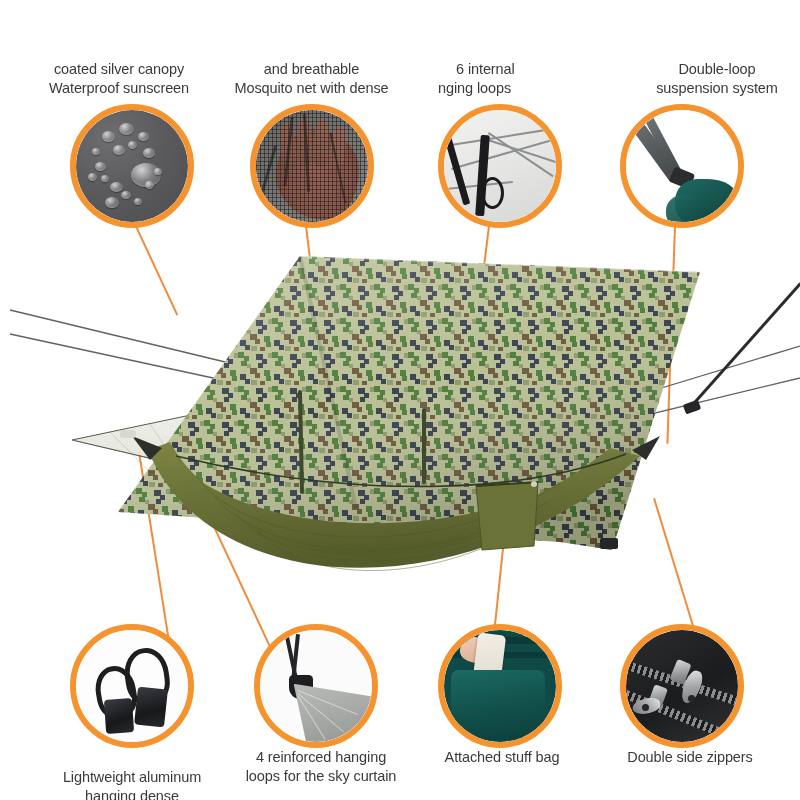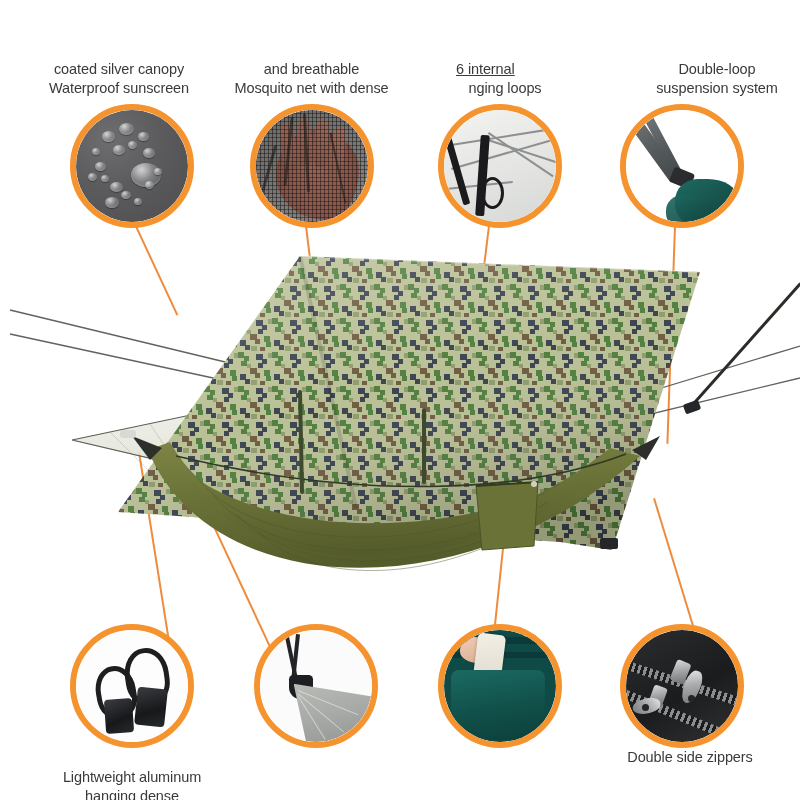--- a/index.html
+++ b/index.html
@@ -238,22 +238,22 @@
 
   <div class="label" style="left:24px;top:60px;width:190px;">
     <span>coated silver canopy</span>
     <span>Waterproof sunscreen</span>
   </div>
   <div class="label" style="left:219px;top:60px;width:185px;">
     <span>and breathable</span>
     <span>Mosquito net with dense</span>
   </div>
   <div class="label" style="left:430px;top:60px;width:150px;text-align:left;">
-    <span style="margin-left:26px;text-decoration:underline;">6 internal</span>
-    <span style="margin-left:0px;text-align:center;">nging loops</span>
+    <span style="margin-left:26px;">6 internal</span>
+    <span style="margin-left:8px;">nging loops</span>
   </div>
   <div class="label" style="left:622px;top:60px;width:190px;">
     <span>Double-loop</span>
     <span>suspension system</span>
   </div>
 
   <div class="circle" style="left:70px;top:104px;width:124px;height:124px;">
     <div class="inner">
       <div class="art-water"></div>
       <div class="bead" style="left:49%;top:47%;width:30px;height:24px;"></div>
@@ -370,17 +370,24 @@
         <div class="pull" style="left:12%;top:55%;width:15px;height:28px;transform:rotate(78deg);"></div>
         <div class="pullhole" style="left:14%;top:66%;width:7px;height:7px;"></div>
       </div>
     </div>
   </div>
 
   <div class="label" style="left:34px;top:768px;width:196px;">
     <span>Lightweight aluminum</span>
     <span>hanging dense</span>
   </div>
+  <div class="label" style="left:222px;top:748px;width:198px;">
+    <span>4 reinforced hanging</span>
+    <span>loops for the sky curtain</span>
+  </div>
+  <div class="label" style="left:414px;top:748px;width:176px;">
+    <span>Attached stuff bag</span>
+  </div>
   <div class="label" style="left:600px;top:748px;width:180px;">
     <span>Double side zippers</span>
   </div>
 
 </div>
 
 </body></html>

